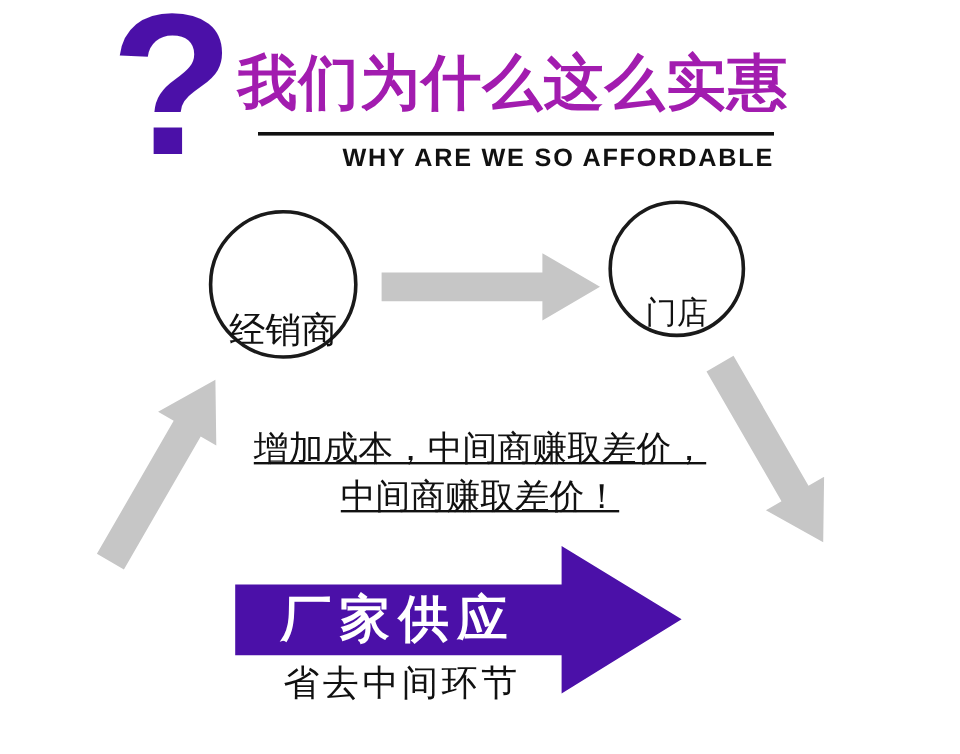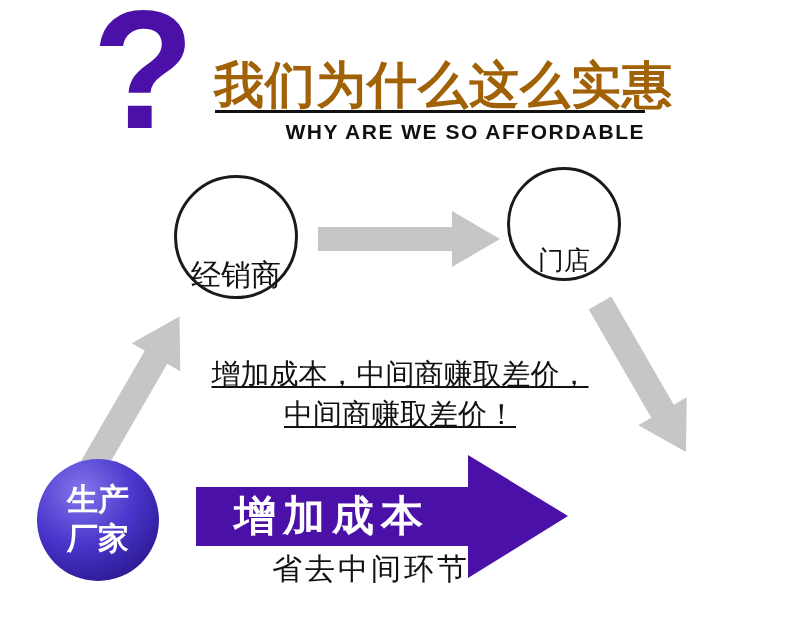--- a/index.html
+++ b/index.html
@@ -9,23 +9,23 @@
     background:#ffffff;
     overflow:hidden;
     font-family:"Liberation Sans","DejaVu Sans",sans-serif;
   }
   .qmark{
     position:absolute;left:92px;top:-14px;
     font-size:168px;line-height:1;font-weight:bold;
     color:#4b10a8;
   }
   .title{
-    position:absolute;left:198px;top:36px;margin:16px;
+    position:absolute;left:198px;top:36px;margin:0;
     width:470px;
-    font-size:50px;font-weight:bold;color:#a16207;
+    font-size:50px;font-weight:bold;color:#a21caf;
     letter-spacing:1px;white-space:nowrap;
   }
   .divider{
     position:absolute;left:215px;top:110px;
     width:430px;height:3px;background:#111111;
   }
   .subtitle{
     position:absolute;left:215px;top:120px;width:430px;
     text-align:right;
     font-size:21px;font-weight:bold;color:#111111;
@@ -54,21 +54,21 @@
   .sphere-producer{left:37px;top:459px;width:122px;height:122px;font-size:31px;line-height:1.25;}
   .sphere-consumer{left:646px;top:466px;width:108px;height:108px;font-size:27px;letter-spacing:1px;}
   .supply-label{
     position:absolute;left:196px;top:486px;width:272px;height:60px;
     display:flex;align-items:center;justify-content:center;
     color:#ffffff;font-size:42px;font-weight:bold;letter-spacing:7px;
     white-space:nowrap;
   }
   .supply-note{
     position:absolute;left:200px;top:549px;width:270px;
-    text-align:right;color:#111111;
+    text-align:center;color:#111111;
     font-size:30px;letter-spacing:3px;white-space:nowrap;
   }
 </style>
 </head>
 <body>
 
 <div class="canvas">
 
   <div class="qmark">?</div>
   <h1 class="title">我们为什么这么实惠</h1>
@@ -96,23 +96,19 @@
 
   <div class="node node-store">
     <span>门店</span>
   </div>
 
   <div class="middle-text">
     <div>增加成本，中间商赚取差价，</div>
     <div>中间商赚取差价！</div>
   </div>
 
-  <div class="sphere sphere-producer">
-    <div>生产</div>
-    <div>厂家</div>
-  </div>
 
 
-  <div class="supply-label">增加成本</div>
+  <div class="supply-label">厂家供应</div>
 
   <div class="supply-note">省去中间环节</div>
 
 </div>
 
 </body></html>

